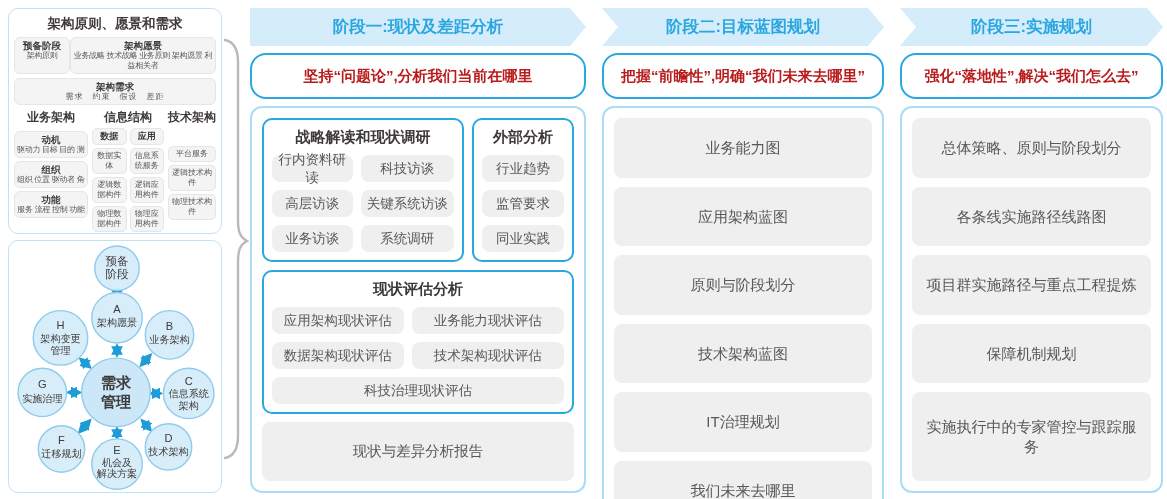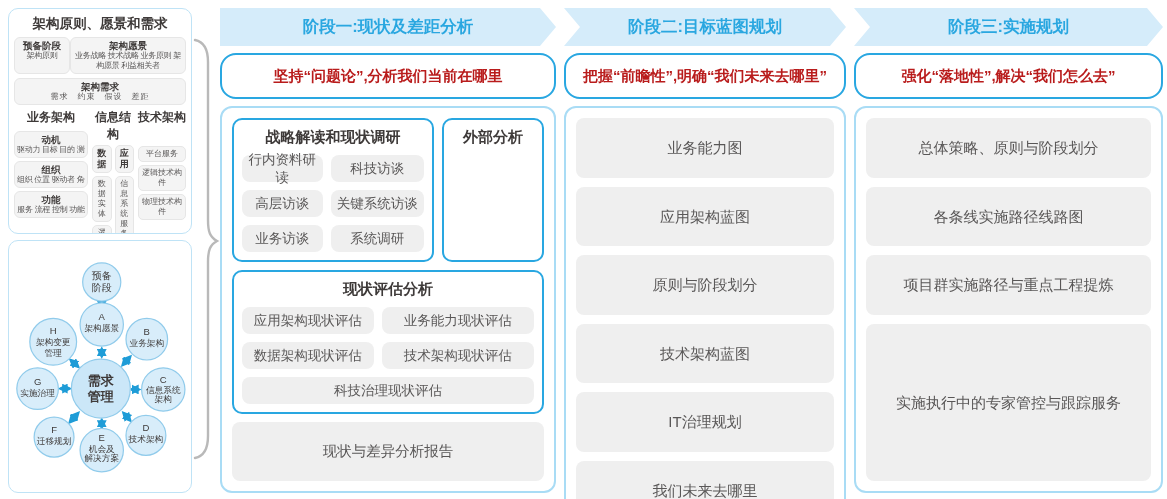--- a/index.html
+++ b/index.html
@@ -1,21 +1,21 @@
 <!DOCTYPE html>
 <html><head>
 <meta charset="utf-8">
 <style>
   * { box-sizing: border-box; margin: 0; padding: 0; }
   html, body { width: 1167px; height: 499px; background: #ffffff; overflow: hidden;
     font-family: "Liberation Sans", sans-serif; color: #3E3A39; }
   .root { display: flex; width: 1167px; height: 499px; padding: 8px 4px 6px 8px; }
 
   
-  .left-col { width: 184px; display: flex; flex-direction: column; gap: 6px; flex: none; }
+  .left-col { width: 214px; display: flex; flex-direction: column; gap: 6px; flex: none; }
   .lt-panel { height: 226px; border: 1.5px solid #BFE3F6; border-radius: 10px;
     padding: 5px; overflow: hidden; background: #fff; }
   .lt-title { text-align: center; font-weight: bold; font-size: 13.5px; margin: 1px 0 4px; }
   .lt-box { background: #F4F4F4; border: 1px solid #E6E6E6; border-radius: 6px;
     text-align: center; padding: 2px 2px; }
   .lt-box .t { font-weight: bold; font-size: 9.5px; line-height: 1.2; }
   .lt-box .x { font-size: 8px; line-height: 1.2; color: #595757; letter-spacing: -0.3px; }
   .lt-row1 { display: flex; gap: 0; margin-bottom: 4px; }
   .lt-prep { width: 56px; flex: none; }
   .lt-vision { flex: 1; }
@@ -34,21 +34,21 @@
   .lt-tech { width: 48px; flex: none; display: flex; flex-direction: column; gap: 3px; }
   .lt-tech .pad { height: 12px; }
   .cycle-panel { flex: 1; border: 1.5px solid #BFE3F6; border-radius: 10px; background: #fff; }
   .cycle-panel svg { display: block; width: 100%; height: 100%; }
   svg text { font-family: "Liberation Sans", sans-serif; fill: #3E3A39; }
 
   
   .brace-wrap { width: 28px; flex: none; }
 
   
-  .phases { flex: 1; display: flex; gap: 8px; }
+  .phases { flex: 1; display: flex; gap: 16px; }
   .phase { display: flex; flex-direction: column; }
   .phase-1 { width: 336px; flex: none; }
   .phase-2 { width: 282px; flex: none; }
   .phase-3 { flex: 1; }
   .band { height: 38px; flex: none; background: #D5ECFA; color: #2AA7E0;
     font-weight: bold; font-size: 16.5px; display: flex; align-items: center;
     justify-content: center; margin-bottom: 7px;
     clip-path: polygon(0 0, calc(100% - 16px) 0, 100% 50%, calc(100% - 16px) 100%, 0 100%); }
   .band.notch { clip-path: polygon(0 0, calc(100% - 16px) 0, 100% 50%,
       calc(100% - 16px) 100%, 0 100%, 16px 50%); }
@@ -228,20 +228,25 @@
               <div class="chip">行内资料研读</div>
               <div class="chip">科技访谈</div>
               <div class="chip">高层访谈</div>
               <div class="chip">关键系统访谈</div>
               <div class="chip">业务访谈</div>
               <div class="chip">系统调研</div>
             </div>
           </div>
           <div class="group-box p1-external">
             <div class="group-title">外部分析</div>
+            <div class="p1-ext-stack">
+              <div class="chip">行业趋势</div>
+              <div class="chip">监管要求</div>
+              <div class="chip">同业实践</div>
+            </div>
           </div>
         </div>
         <div class="group-box p1-assess">
           <div class="group-title">现状评估分析</div>
           <div class="p1-grid">
             <div class="chip">应用架构现状评估</div>
             <div class="chip">业务能力现状评估</div>
             <div class="chip">数据架构现状评估</div>
             <div class="chip">技术架构现状评估</div>
             <div class="chip full">科技治理现状评估</div>
@@ -275,19 +280,20 @@
         <span>阶段三:实施规划</span>
       </div>
       <div class="slogan">
         <span>强化“落地性”,解决“我们怎么去”</span>
       </div>
       <div class="content">
         <div class="stack">
           <div class="chip fixed">总体策略、原则与阶段划分</div>
           <div class="chip fixed">各条线实施路径线路图</div>
           <div class="chip fixed">项目群实施路径与重点工程提炼</div>
+          <div class="chip fixed">保障机制规划</div>
           <div class="chip">实施执行中的专家管控与跟踪服务</div>
         </div>
       </div>
     </div>
 
   </div>
 </div>
 
 </body></html>

